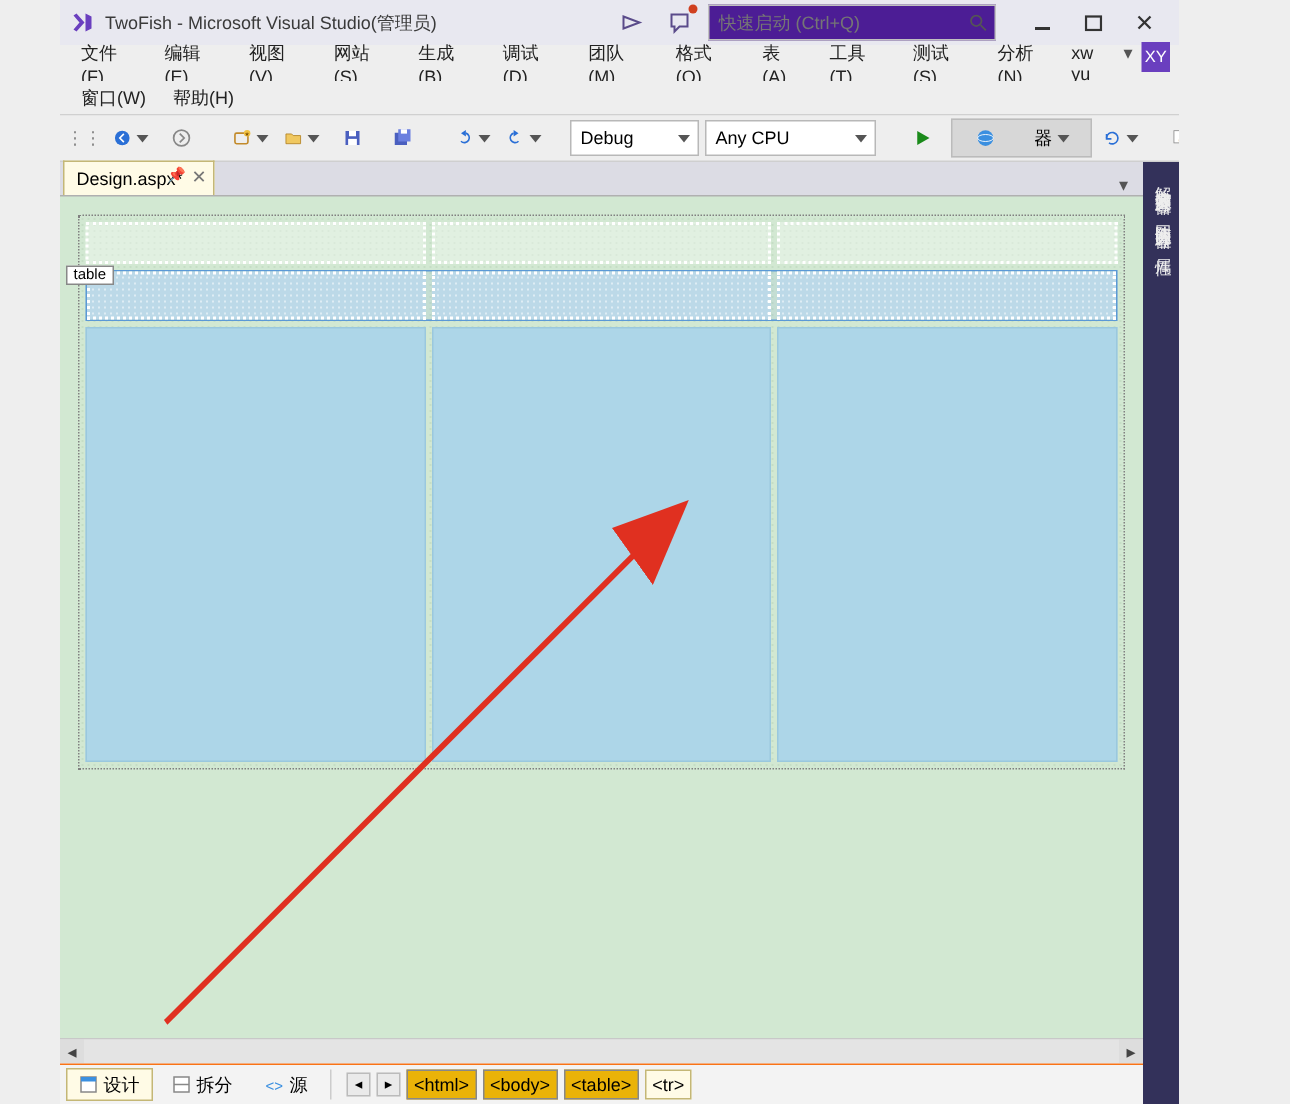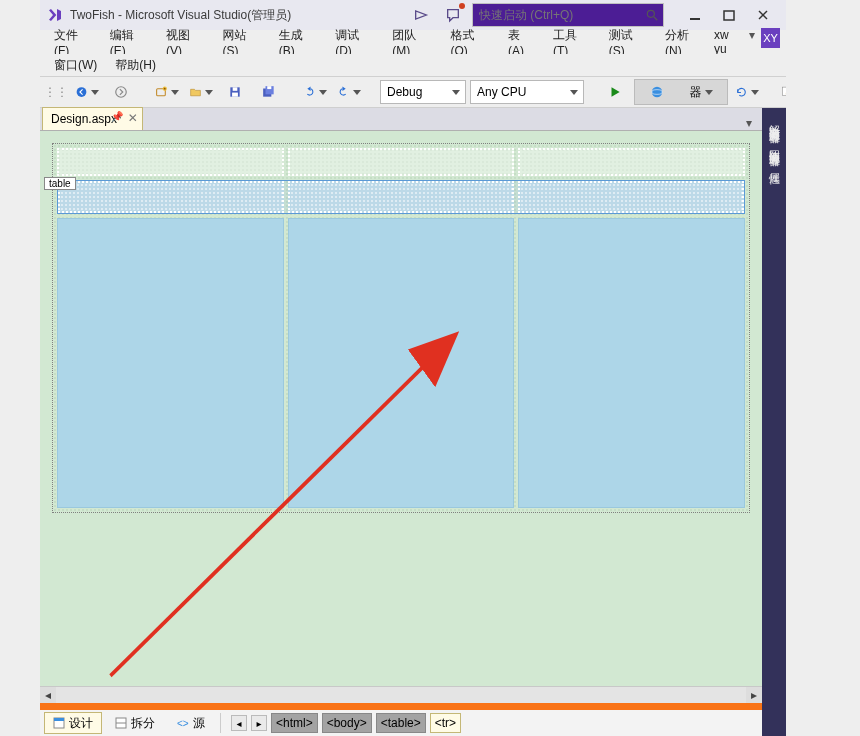--- a/index.html
+++ b/index.html
@@ -65,28 +65,28 @@
   .big-cell { flex:1; background:#add6e8; border:1px solid #9ac8de; }
 
   
   .arrow-svg { position:absolute; left:0; top:0; width:100%; height:100%; pointer-events:none; z-index:2; }
 
   .hscroll { height:16px; background:#e8e8e8; border-top:1px solid #c8c8c8; display:flex; align-items:center;}
   .hscroll .btn { width:16px; height:16px; display:flex; align-items:center; justify-content:center; color:#444; background:#ddd;}
   .hscroll .track { flex:1; height:16px; background:#e4e4e4; }
 
   
-  .viewbar { height:26px; background:#f3f3f3; border-top:7px solid #f97316; display:flex; align-items:center; padding:0 4px; gap:4px; font-size:12px;text-align:right; }
+  .viewbar { height:26px; background:#f3f3f3; border-top:1px solid #f97316; display:flex; align-items:center; padding:0 4px; gap:4px; font-size:12px;text-align:right; }
   .viewtab { height:20px; display:flex; align-items:center; gap:4px; padding:0 8px; border:1px solid transparent; }
   .viewtab.active { background:#fffbe6; border:1px solid #c4b776; }
   .viewtab .vicon { width:12px; height:12px; display:inline-block; }
   .bsep { width:1px; height:20px; background:#ccc; margin:0 2px; }
   .breadcrumb { display:flex; align-items:center; gap:4px; margin-left:4px; }
   .breadcrumb .nav { width:14px; height:14px; display:flex; align-items:center; justify-content:center; background:#eaeaea; border:1px solid #bbb; font-size:10px;}
-  .breadcrumb .bc { border:1px solid #888; background:#a3a3a3; padding:0 4px; height:18px; display:flex; align-items:center; font-size:12px; }
+  .breadcrumb .bc { border:1px solid #888; background:#eab308; padding:0 4px; height:18px; display:flex; align-items:center; font-size:12px; }
   .breadcrumb .bc.sel { background:#fffbe6; border-color:#c4b776; }
 
   
   .rightdock { width:24px; background:#33315a; display:flex; flex-direction:column; align-items:center; padding-top:4px; gap:8px; }
   .docklabel { writing-mode: vertical-rl; color:#eee; font-size:11px; letter-spacing:1px; padding:4px 0; }
 
   
   .statusbar { height:22px; background:#2a6fd6; color:#fff; display:flex; align-items:center; padding:0 8px; font-size:12px; }
   .statusbar .sright { margin-left:auto; display:flex; align-items:center; gap:6px; }
   .grip { width:14px; height:14px; display:flex; align-items:flex-end; justify-content:flex-end; }

